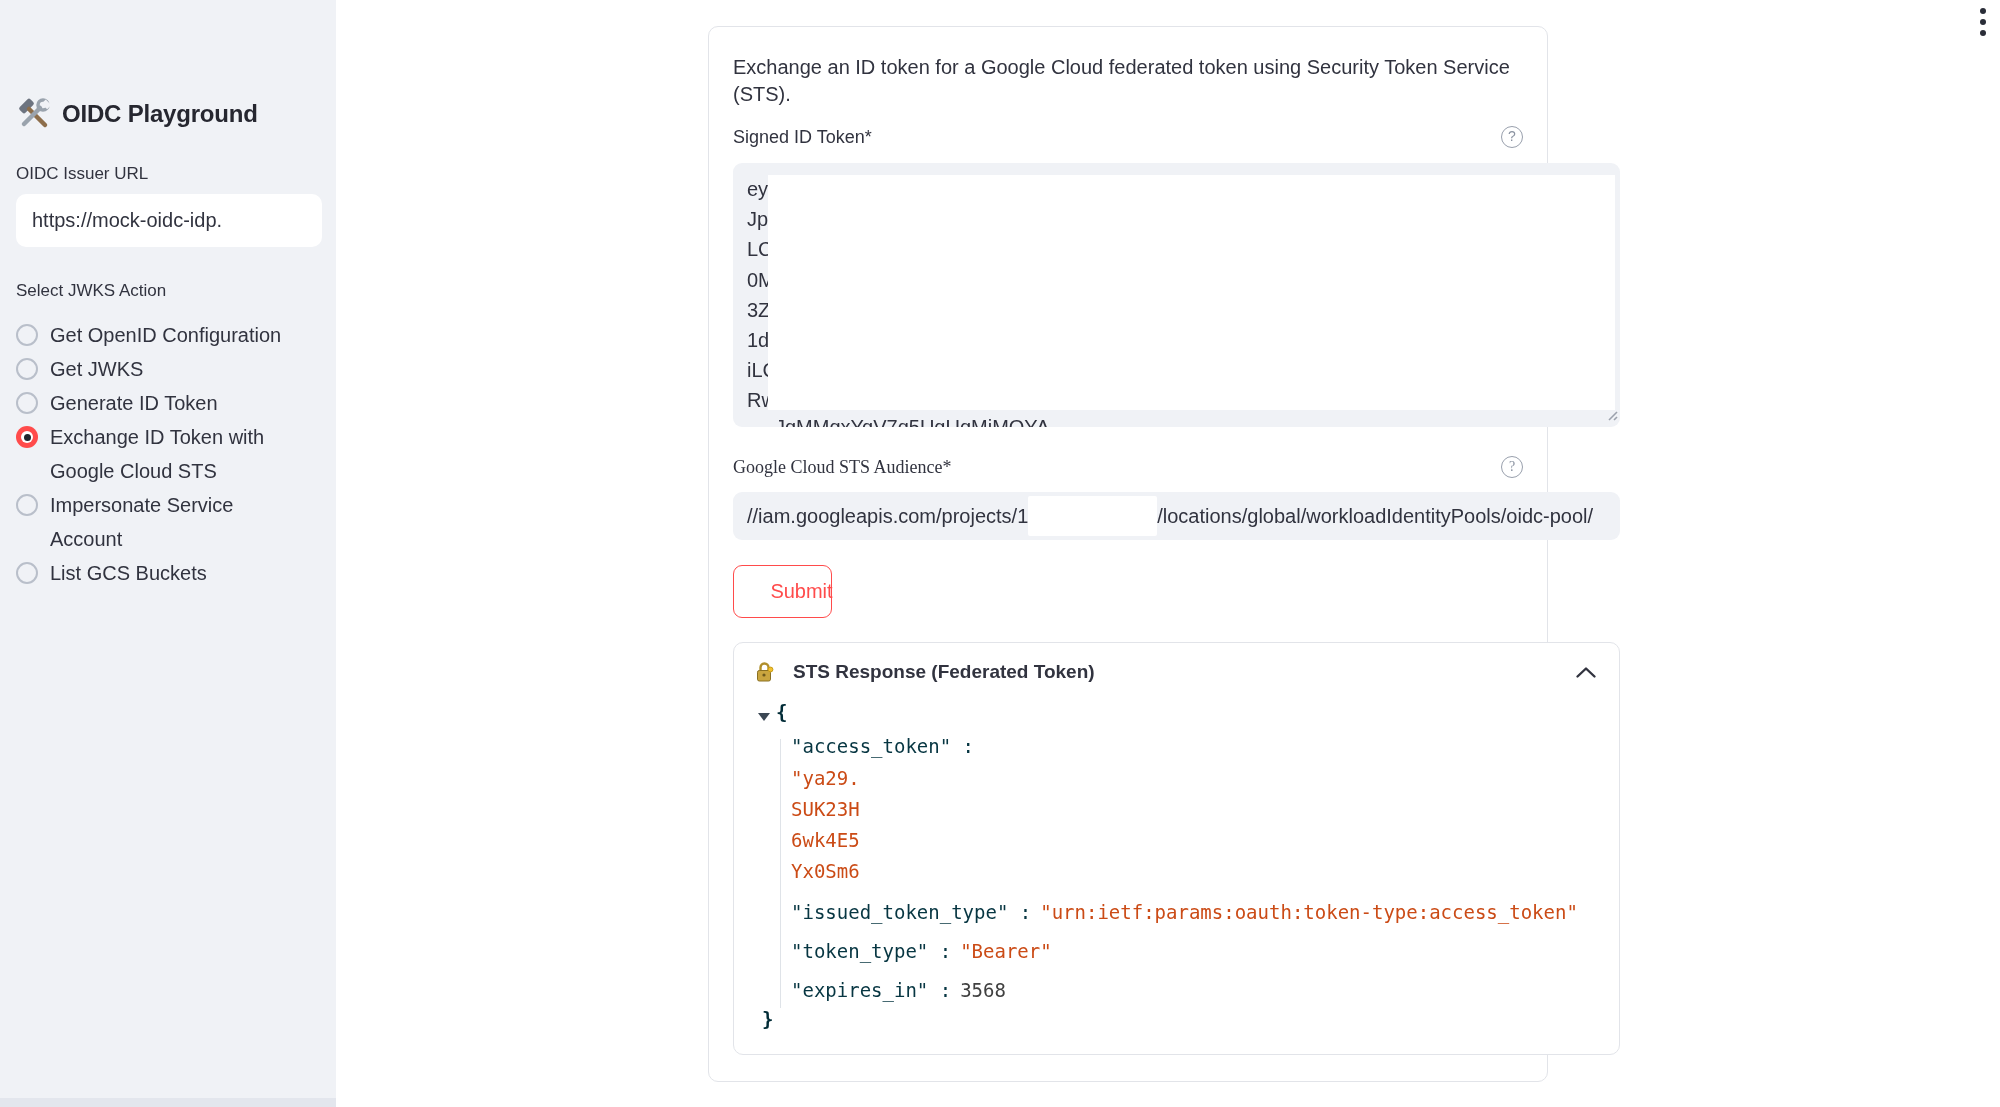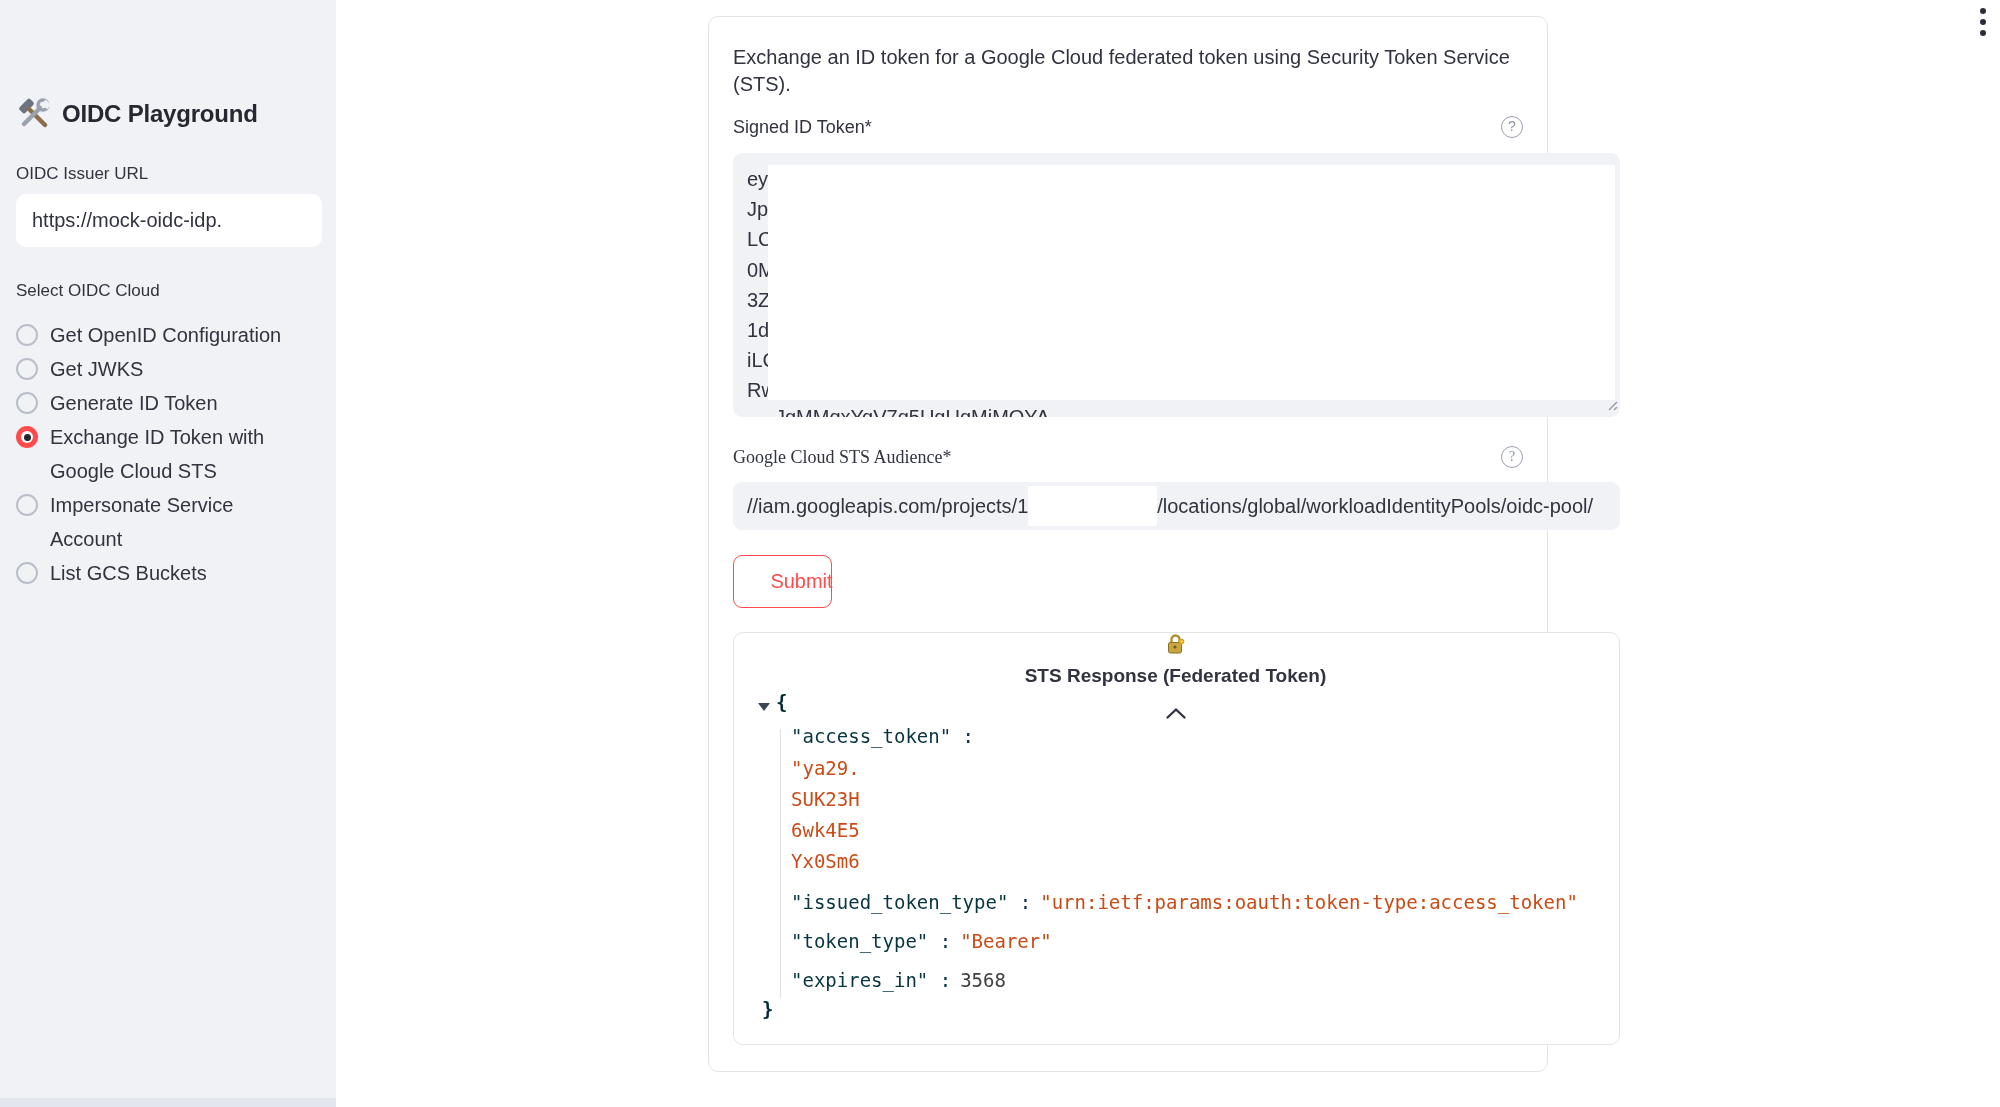--- a/index.html
+++ b/index.html
@@ -66,21 +66,21 @@
   .kebab {
     position: absolute; right: 5px; top: 6px;
     width: 24px; height: 40px; cursor: pointer;
     display: flex; flex-direction: column; align-items: center; gap: 5px;
     padding-top: 2px;
   }
   .kebab .dot { width: 6px; height: 6px; border-radius: 50%; background: #2a2d38; }
 
   
   .card {
-    position: absolute; left: 708px; top: 16px;
+    position: absolute; left: 708px; top: 26px;
     width: 840px; height: 1056px;
     background: #ffffff;
     border: 1px solid #e2e4e9; border-radius: 10px;
     padding: 24px;
   }
   .description { margin-top: 3px; font-size: 20px; line-height: 27px; color: #31333F; }
 
   .label-row {
     display: flex; align-items: center; justify-content: space-between;
   }
@@ -136,23 +136,22 @@
   }
 
   
   .expander {
     margin-top: 24px; width: 887px;
     border: 1px solid #e2e4e9; border-radius: 10px;
     background: #ffffff;
   }
   .expander-header {
     height: 58px; padding: 0 22px 0 20px;
-    display: flex; align-items: center; gap: 10px;
+    display: flex; align-items: center; gap: 17px;
     cursor: pointer;
-    flex-direction: column;
   }
   .expander-title { font-size: 19px; font-weight: 700; color: #31333F; }
   .expander-spacer { flex: 1; }
 
   
   .json-box { position: relative; padding: 0 16px 12px 0; font-family: "DejaVu Sans Mono", monospace; }
   .j-indent-line {
     position: absolute; left: 46px; top: 38px; bottom: 46px;
     border-left: 1px solid #dfe3e8;
   }
@@ -186,21 +185,21 @@
       </svg>
     </span>
     <span class="title-text">OIDC Playground</span>
   </div>
 
   <div class="side-label">OIDC Issuer URL</div>
   <div class="issuer-input">
     <span>https://mock-oidc-idp.</span>
   </div>
 
-  <div class="group-label">Select OIDC Cloud</div>
+  <div class="group-label">Select JWKS Action</div>
 
   <div class="radio-list">
     <div class="radio-row">
       <span class="radio-circle"></span>
       <span class="radio-label">Get OpenID Configuration</span>
     </div>
     <div class="radio-row">
       <span class="radio-circle"></span>
       <span class="radio-label">Get JWKS</span>
     </div>

